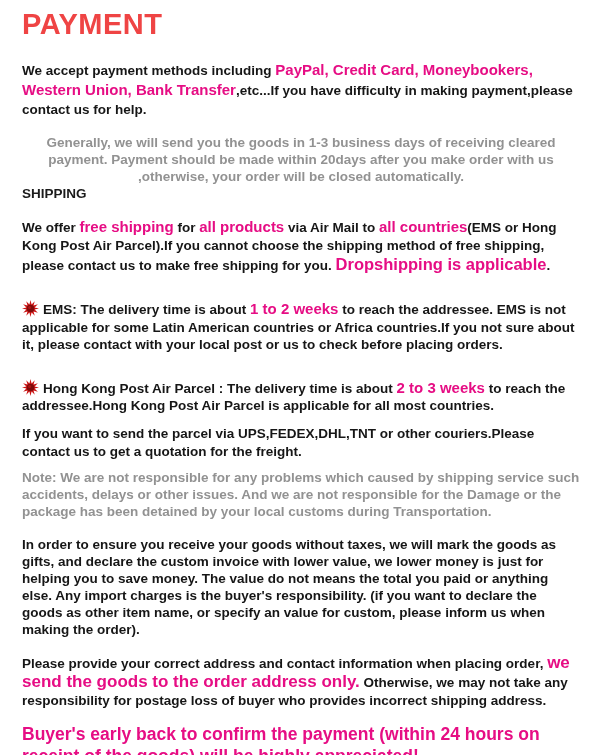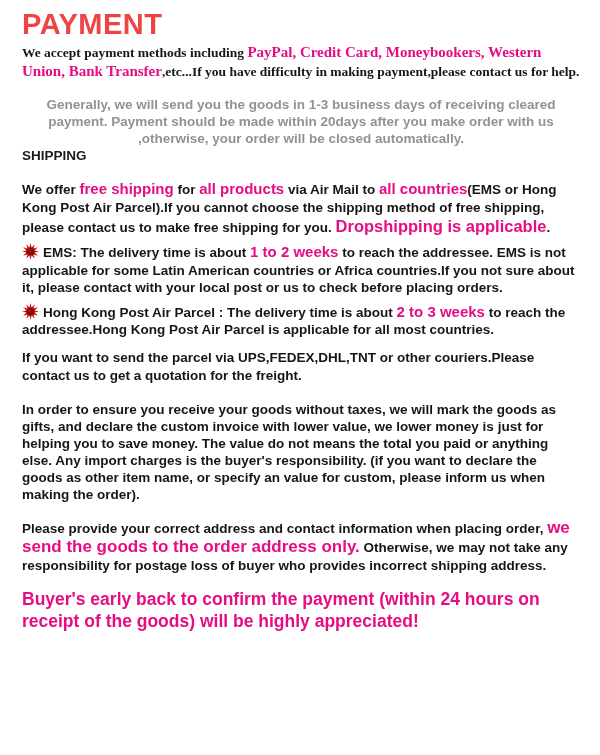--- a/index.html
+++ b/index.html
@@ -20,24 +20,24 @@
     letter-spacing:0.5px;
   }
   h2.section-heading {
     font-size:13.5px;
     line-height:17px;
     color:#1b1b1b;
     margin:0;
   }
   p { margin:0; font-size:13.5px; line-height:18px; }
 
-  .intro      { margin-top:3px;  line-height:19px;font-family:Liberation Serif, serif; }
+  .intro      { margin-top:20px;  line-height:19px; }
   .gray       { color:#929292; line-height:17px; }
   .mt15       { margin-top:15px;text-align:center; }
-  .mt13       { margin-top:6px; }
+  .mt13       { margin-top:25px; }
   .mt12       { margin-top:12px; }
   .mt10       { margin-top:10px; }
   .mt8        { margin-top:8px;  }
   .mt2        { margin-top:16px;  }
 
   .offer      { line-height:18px; }
   .bullet     { line-height:17.5px; }
   .tax-body   { line-height:17px; }
   .shipinfo   { line-height:18px; }
 
@@ -81,20 +81,21 @@
       </svg><span>EMS: The delivery time is about </span><span class="pk s15">1 to 2 weeks</span><span> to reach the addressee. EMS is not applicable for some Latin American countries or Africa countries.If you not sure about it, please contact with your local post or us to check before placing orders.</span></p>
 
   <p class="bullet mt13"><svg class="star" viewBox="0 0 18 18">
         <polygon points="9,0 10.16,4.65 13.5,1.21 12.18,5.82 16.79,4.5 13.35,7.84 18,9 13.35,10.16 16.79,13.5 12.18,12.18 13.5,16.79 10.16,13.35 9,18 7.84,13.35 4.5,16.79 5.82,12.18 1.21,13.5 4.65,10.16 0,9 4.65,7.84 1.21,4.5 5.82,5.82 4.5,1.21 7.84,4.65" fill="#CC1414"></polygon>
         <circle cx="9" cy="9" r="4" fill="#7E0A0A"></circle>
         <circle cx="8" cy="8" r="1.6" fill="#B01212"></circle>
       </svg><span>Hong Kong Post Air Parcel : The delivery time is about </span><span class="pk s15">2 to 3 weeks</span><span> to reach the addressee.Hong Kong Post Air Parcel is applicable for all most countries.</span></p>
 
   <p class="mt10">If you want to send the parcel via UPS,FEDEX,DHL,TNT or other couriers.Please contact us to get a quotation for the freight.</p>
 
+  <p class="gray mt8">Note: We are not responsible for any problems which caused by shipping service such accidents, delays or other issues. And we are not responsible for the Damage or the package has been detained by your local customs during Transportation.</p>
 
 
   <p class="tax-body mt2">In order to ensure you receive your goods without taxes, we will mark the goods as gifts, and declare the custom invoice with lower value, we lower money is just for helping you to save money. The value do not means the total you paid or anything else. Any import charges is the buyer's responsibility. (if you want to declare the goods as other item name, or specify an value for custom, please inform us when making the order).</p>
 
 
 
   <p class="shipinfo mt2"><span>Please provide your correct address and contact information when placing order, </span><span class="pk s17">we send the goods to the order address only.</span><span> Otherwise, we may not take any responsibility for postage loss of buyer who provides incorrect shipping address.</span></p>
 
   <p class="big-pink">Buyer's early back to confirm the payment (within 24 hours on receipt of the goods) will be highly appreciated!</p>
 

